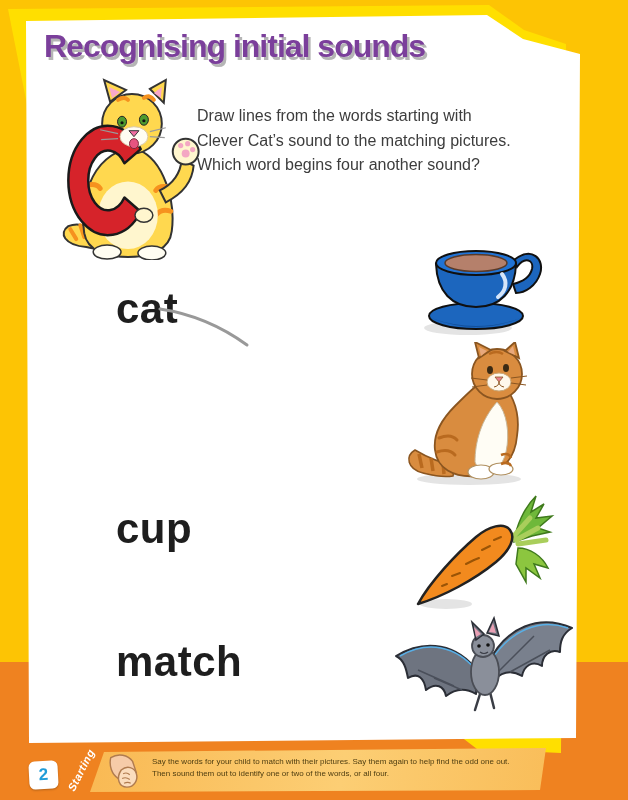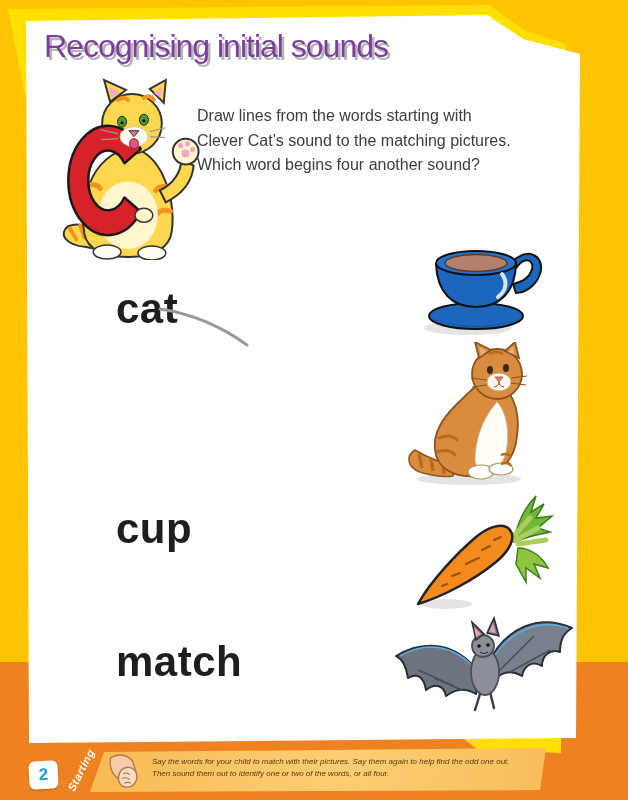--- a/index.html
+++ b/index.html
@@ -17,21 +17,21 @@
     left:0;top:0;width:628px;height:800px;background:#FFDF00;
     clip-path:polygon(8px 9px,489px 5px,524px 30px,566px 44px,561px 753px,477px 749px,460px 736px,40px 736px,30px 120px);
   }
   #white-page{
     left:0;top:0;width:628px;height:800px;background:#FFFFFF;
     clip-path:polygon(26px 21px,487px 15px,523px 39px,580px 54px,576px 738px,29px 743px);
   }
   
   #page-title{
     left:44px;top:28px;
-    font-size:32px;font-weight:normal;letter-spacing:-1px;
+    font-size:32px;font-weight:bold;letter-spacing:-1px;
     color:#7B3F9B;
     text-shadow:2.5px 2.5px 0 rgba(70,70,70,.40);
     white-space:nowrap;
   }
   #instructions{left:197px;top:84px;width:320px;font-size:16px;line-height:24.5px;color:#3D3D3D;margin-top:20px;}
   
   #mascot{left:52px;top:76px;}
   
   .word{
     left:88px;font-size:42px;font-weight:bold;color:#1E1E1E;letter-spacing:0.5px;
@@ -54,21 +54,21 @@
     left:52px;top:764px;width:58px;text-align:center;
     transform:rotate(-63deg);
     color:#FFFFFF;font-style:italic;font-weight:bold;font-size:11px;
     letter-spacing:0.5px;
   }
   #footer-banner{
     left:88px;top:746px;width:462px;height:48px;
     background:linear-gradient(100deg,#F9B953,#FCCE74 55%,#F9BD59);
     clip-path:polygon(16px 6px,458px 2px,452px 44px,2px 46px);
   }
-  #banner-note{position:absolute;left:64px;top:10px;font-size:8px;line-height:11.5px;color:#4E3D10;white-space:nowrap;font-style:italic;}
+  #banner-note{position:absolute;left:64px;top:10px;font-size:8px;line-height:11.5px;color:#4E3D10;white-space:nowrap;}
   #hands{position:absolute;left:18px;top:5px;}
 </style>
 </head>
 <body>
 
 <div id="stage">
 
   <div class="abs" id="orange-band"></div>
   <div class="abs" id="back-page"></div>
   <div class="abs" id="white-page"></div>

